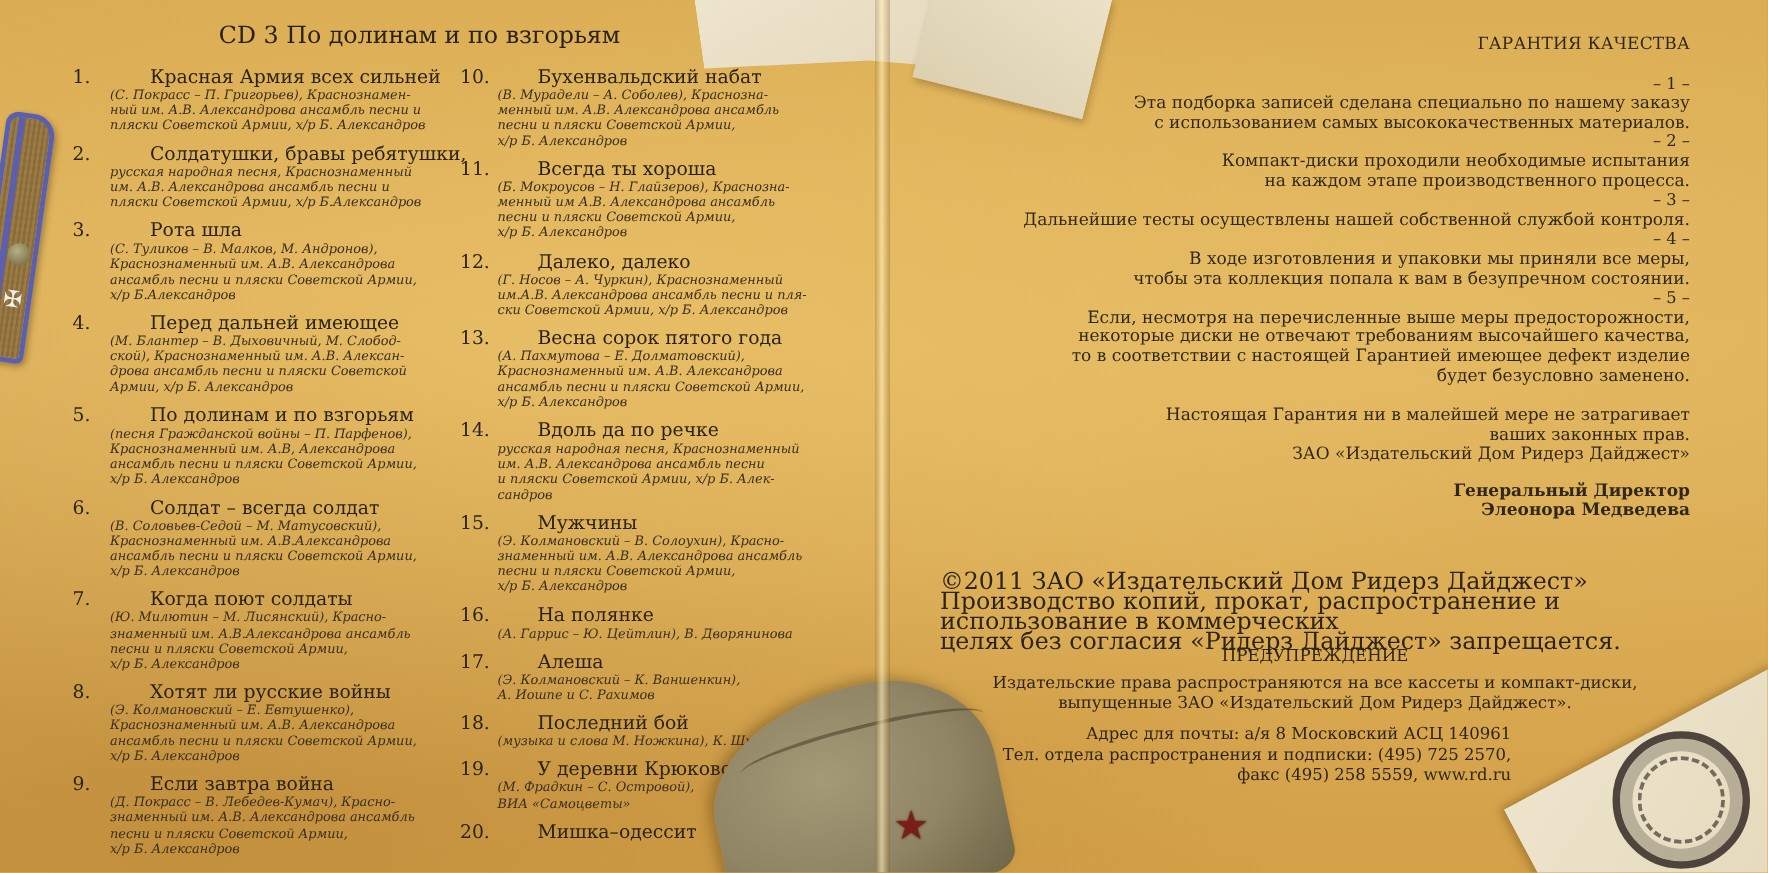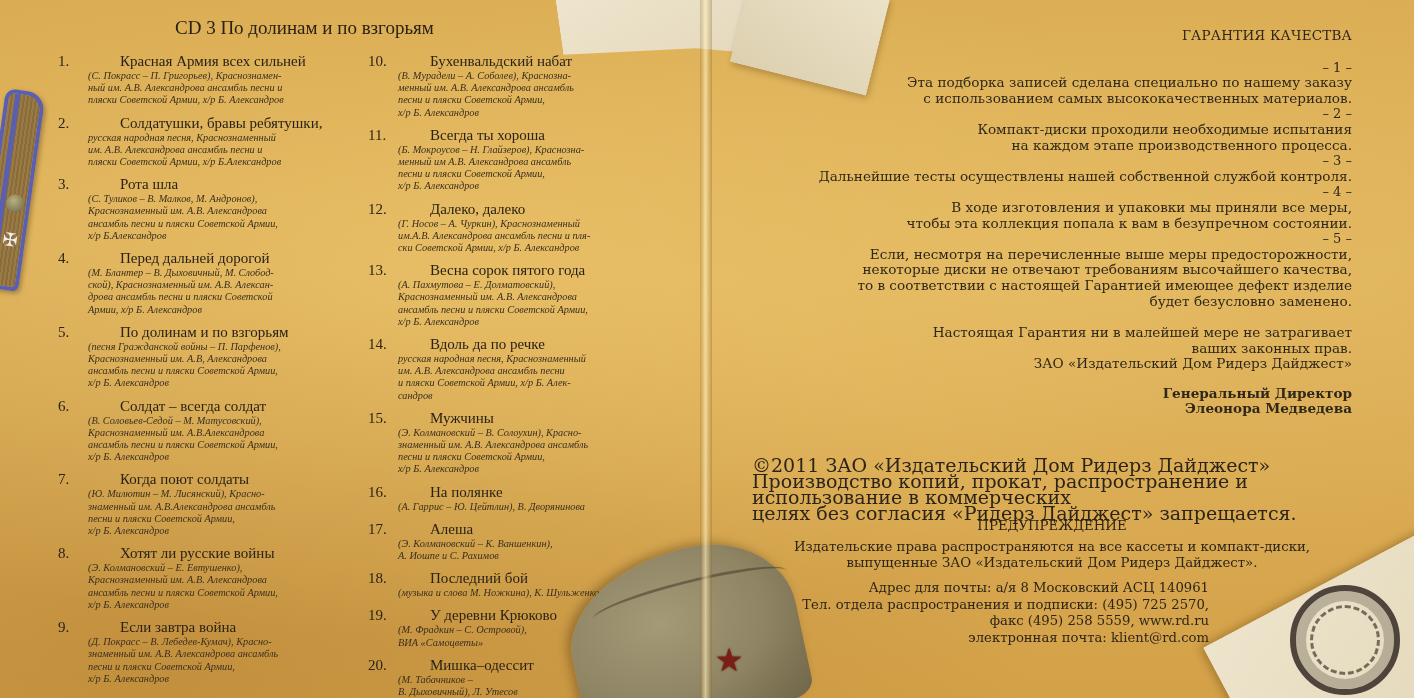--- a/index.html
+++ b/index.html
@@ -12,21 +12,21 @@
     }
     .spread {
       position: absolute; inset: 0;
       background:
         radial-gradient(ellipse at 30% 40%, rgba(240,200,110,0.55) 0%, rgba(240,200,110,0) 60%),
         radial-gradient(ellipse at 80% 35%, rgba(235,195,105,0.5) 0%, rgba(235,195,105,0) 55%),
         radial-gradient(ellipse at 10% 95%, rgba(160,110,40,0.35) 0%, rgba(160,110,40,0) 50%),
         linear-gradient(180deg, #d9ab52 0%, #dcb05a 40%, #d4a148 100%);
     }
     .page { position: absolute; top: 0; height: 698px; }
-    .page-left { left: 0; width: 704px; font-family: Liberation Serif, serif; }
+    .page-left { left: 0; width: 704px; }
     .page-right { left: 704px; width: 710px; }
 
     
     .spine {
       position: absolute; left: 700px; top: 0; width: 12px; height: 698px;
       background: linear-gradient(90deg, rgba(120,80,20,0.25), rgba(255,240,190,0.6) 45%, rgba(120,80,20,0.3));
     }
 
     
     .letter-top {
@@ -194,21 +194,21 @@
           <div class="track-title">Рота шла</div>
           <div class="track-credits">(С. Туликов – В. Малков, М. Андронов),
 Краснознаменный им. А.В. Александрова
 ансамбль песни и пляски Советской Армии,
 х/р Б.Александров</div>
         </div>
       </div>
       <div class="track">
         <div class="track-num">4.</div>
         <div class="track-body">
-          <div class="track-title">Перед дальней дорогой</div>
+          <div class="track-title">Перед дальней имеющее</div>
           <div class="track-credits">(М. Блантер – В. Дыховичный, М. Слобод-
 ской), Краснознаменный им. А.В. Алексан-
 дрова ансамбль песни и пляски Советской
 Армии, х/р Б. Александров</div>
         </div>
       </div>
       <div class="track">
         <div class="track-num">5.</div>
         <div class="track-body">
           <div class="track-title">По долинам и по взгорьям</div>
@@ -347,22 +347,20 @@
         <div class="track-body">
           <div class="track-title">У деревни Крюково</div>
           <div class="track-credits">(М. Фрадкин – С. Островой),
 ВИА «Самоцветы»</div>
         </div>
       </div>
       <div class="track">
         <div class="track-num">20.</div>
         <div class="track-body">
           <div class="track-title">Мишка–одессит</div>
-          <div class="track-credits">(М. Табачников –
-В. Дыховичный),  Л. Утесов</div>
         </div>
       </div>
     </div>
   </div>
 
   <div class="cap"></div>
   <div class="cap-fold"></div>
   <div class="cap-star">★</div>
 
   <div class="spine"></div>
@@ -407,15 +405,14 @@
   <div class="warning">
     <div class="warning-heading">ПРЕДУПРЕЖДЕНИЕ</div>
     <div class="warning-text">Издательские права распространяются на все кассеты и компакт-диски,
 выпущенные ЗАО «Издательский Дом Ридерз Дайджест».</div>
   </div>
 
   <div class="contacts">
     <div>Адрес для почты: а/я 8 Московский АСЦ 140961</div>
     <div>Тел. отдела распространения и подписки: (495) 725 2570,</div>
     <div><span>факс (495) 258 5559, </span><span class="link">www.rd.ru</span></div>
-    <div><span>электронная почта: </span><span class="link">klient@rd.com</span></div>
   </div>
 </div>
 
 </body></html>

